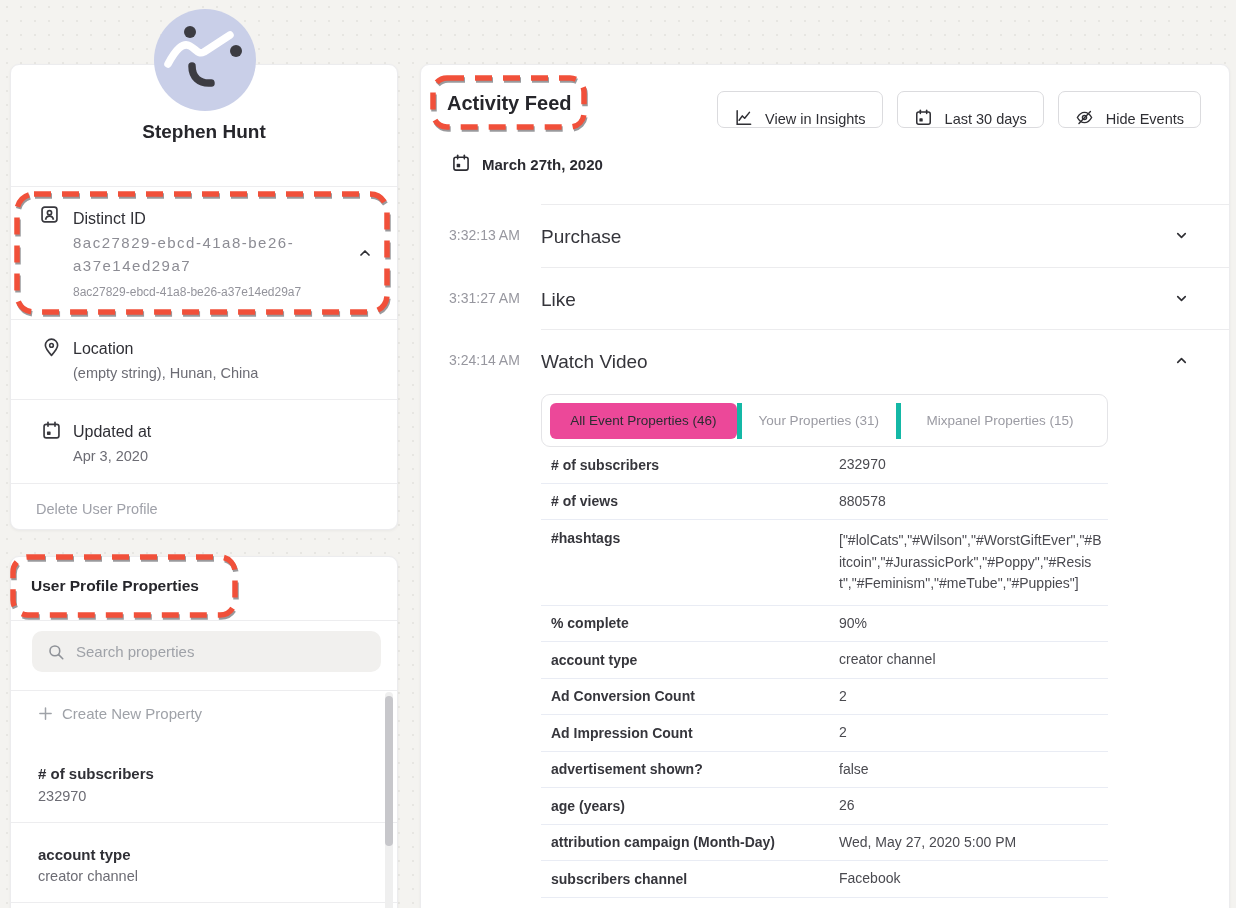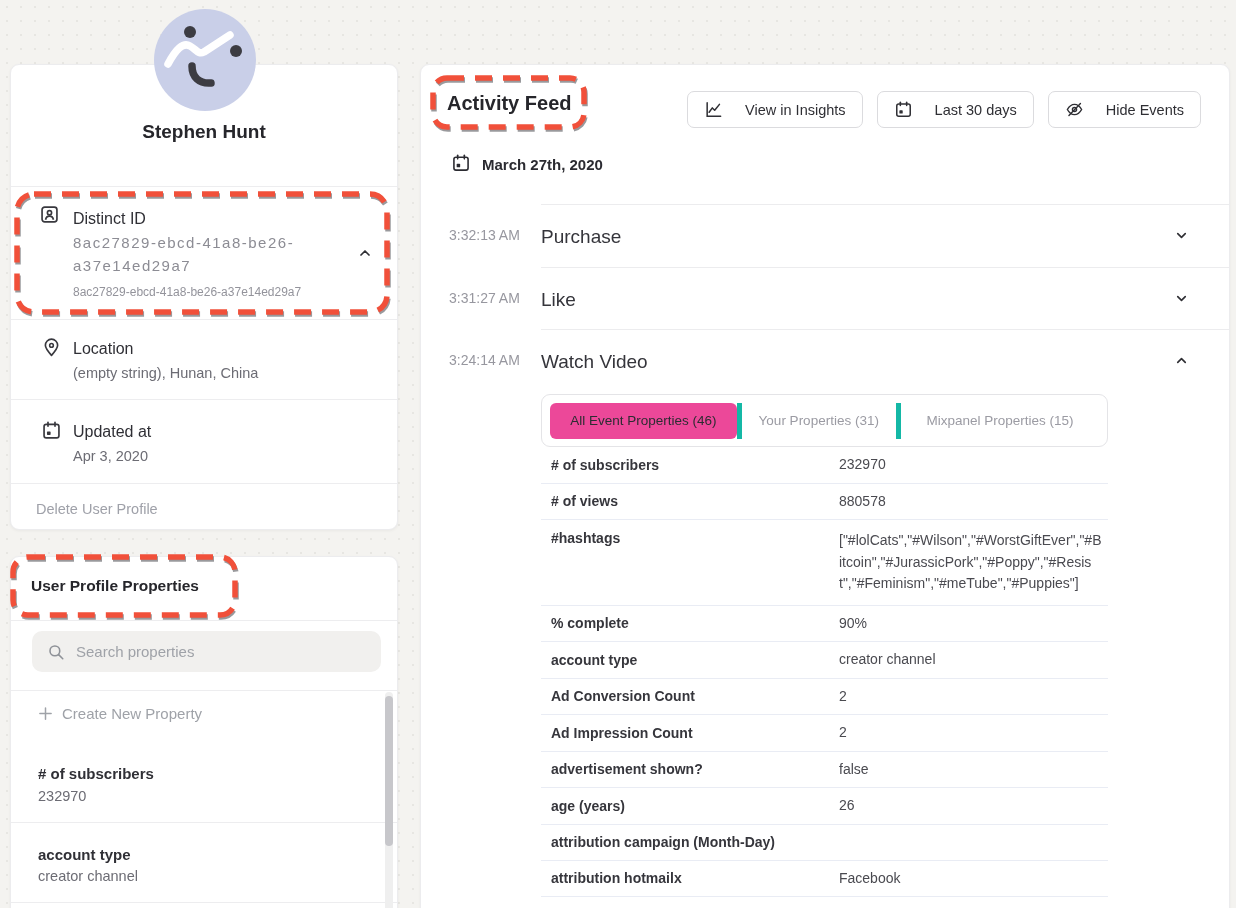--- a/index.html
+++ b/index.html
@@ -52,21 +52,21 @@
   .prop-name { position:absolute; left:27px; font-size:15px; font-weight:bold; color:#303036; }
   .prop-value { position:absolute; left:27px; font-size:14.5px; color:#6c6c74; }
   .vscroll-track { position:absolute; left:374px; top:135px; width:8px; height:230px;
                    background:#efefef; border-radius:4px; }
   .vscroll-thumb { position:absolute; left:374px; top:139px; width:8px; height:150px;
                    background:#c7c7cb; border-radius:4px; cursor:grab; }
   
   .card-feed { left:420px; top:64px; width:810px; height:854px; }
   .feed-title { position:absolute; left:26px; top:27px; font-size:20px; font-weight:bold; color:#26262b; }
   .toolbar { position:absolute; top:26px; right:28px; display:flex; gap:14px; }
-  .tbtn { display:flex; align-items:center; gap:22px; height:37px; padding:0 16px;
+  .tbtn { display:flex; align-items:flex-end; gap:12px; height:37px; padding:0 16px;
           background:#fff; border:1px solid #dbdbde; border-radius:7px;
           font-size:14.5px; font-weight:500; color:#2f2f34; cursor:pointer;
           font-family:"Liberation Sans","DejaVu Sans",sans-serif; }
   .tbtn svg { color:#2f2f34; }
   .date-row { position:absolute; left:30px; top:88px; display:flex; align-items:flex-end; gap:11px;
               font-size:15px; font-weight:bold; color:#2b2b31; }
   .feed-div { position:absolute; left:120px; right:0; height:1px; background:#ececee; }
   .ev-time { position:absolute; left:28px; font-size:14px; color:#97979f; }
   .ev-name { position:absolute; left:120px; font-size:19px; color:#35353b; }
   .ev-chev { position:absolute; left:752px; }
@@ -291,23 +291,24 @@
     <div class="kvrow">
       <div class="kvkey">advertisement shown?</div>
       <div class="kvval">false</div>
     </div>
     <div class="kvrow">
       <div class="kvkey">age (years)</div>
       <div class="kvval">26</div>
     </div>
     <div class="kvrow">
       <div class="kvkey">attribution campaign (Month-Day)</div>
-    </div>
-    <div class="kvrow">
-      <div class="kvkey">attribution hotmailx</div>
+      <div class="kvval">Wed, May 27, 2020 5:00 PM</div>
+    </div>
+    <div class="kvrow">
+      <div class="kvkey">subscribers channel</div>
       <div class="kvval">Facebook</div>
     </div>
   </div>
 </div>
 
 <svg class="annot" style="left:12px;top:189px" width="380" height="128">
   <rect x="5" y="5" width="370" height="118" rx="17"></rect>
 </svg>
 <svg class="annot" style="left:8px;top:552px" width="232" height="68">
   <rect x="5" y="5" width="222" height="58" rx="15"></rect>

